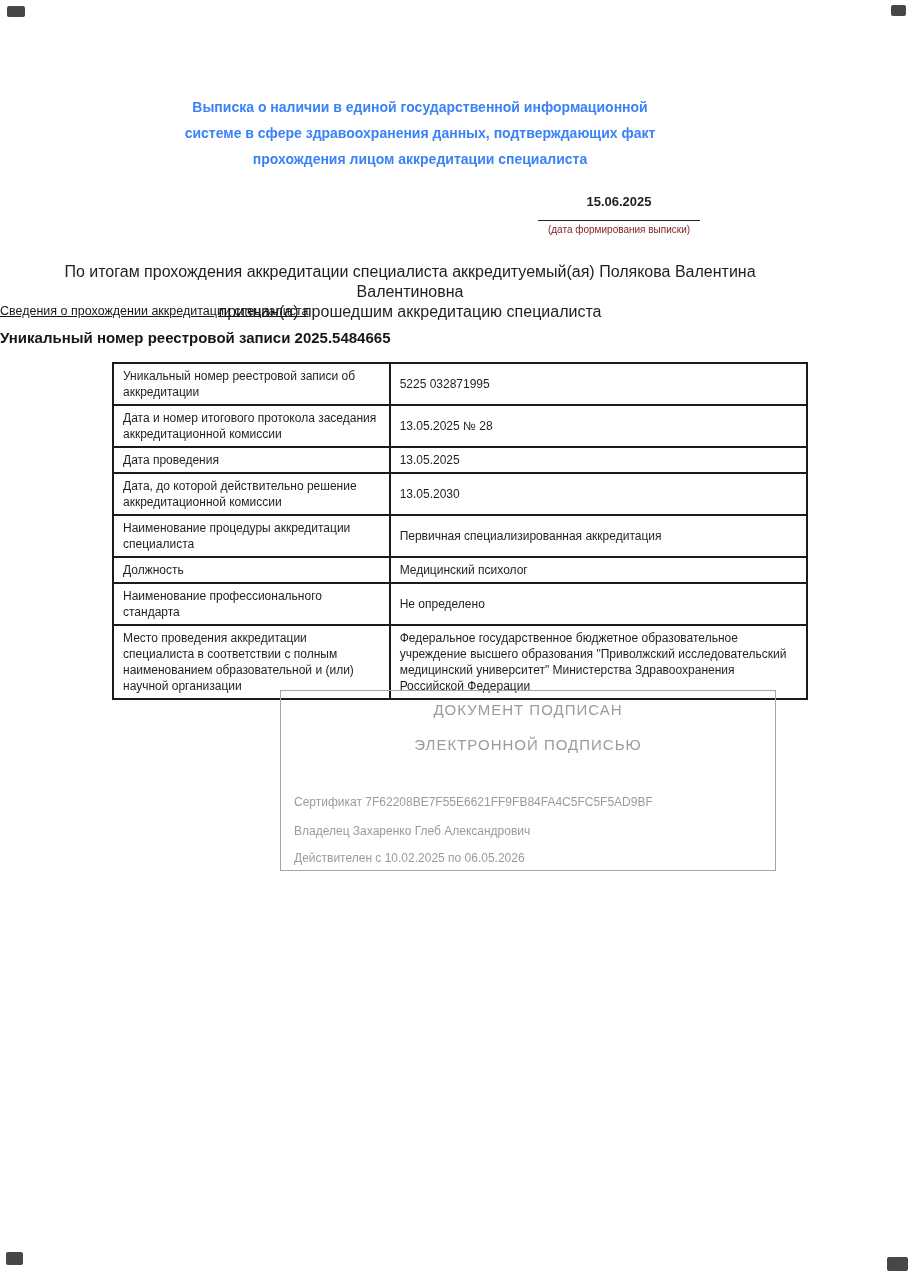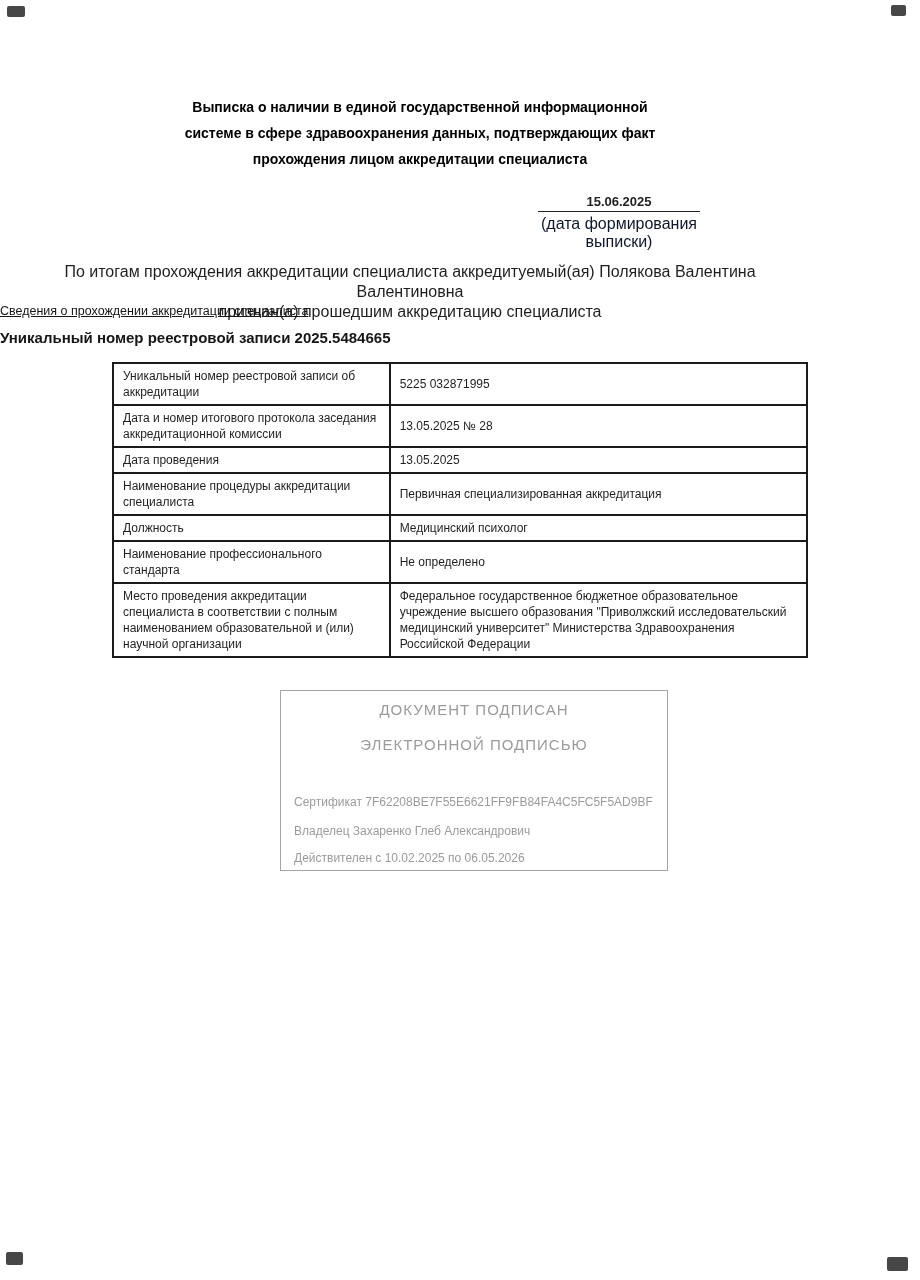--- a/index.html
+++ b/index.html
@@ -25,38 +25,38 @@
 
   .doc-title {
     position: absolute;
     left: 0; top: 94px;
     width: 840px;
     text-align: center;
     font-size: 14px;
     font-weight: bold;
     line-height: 26px;
     white-space: pre-line;
-    color: #000000;
+    color: #3b82f6;
   }
   .date-block {
     position: absolute;
     left: 538px; top: 194px;
     width: 162px;
     text-align: center;
   }
   .date-value {
     font-size: 13px;
     font-weight: bold;
-    padding-bottom: 2px;
+    padding-bottom: 11px;
     border-bottom: 1.5px solid #222222;
   }
   .date-caption {
-    font-size: 16px;
+    font-size: 10px;
     margin-top: 3px;
-    color: #0f172a;
+    color: #7f1d1d;
   }
   .intro-text {
     position: absolute;
     left: 60px; top: 250px;
     width: 700px;
     text-align: center;
     font-size: 16px;
     line-height: 20px;
     white-space: pre-line;
     margin-top: 12px;
@@ -90,21 +90,21 @@
     border: 2px solid #1b1b1b;
     vertical-align: middle;
     padding: 4px 9px;
   }
   td.col-label { width: 258px; }
   td.col-value { width: 400px; }
 
   .sig-box {
     position: absolute;
     left: 280px; top: 690px;
-    width: 388px; height: 181px;
+    width: 496px; height: 181px;
     border: 1px solid #a5a5a5;
     color: #9b9b9b;
     box-sizing: border-box;
   }
   .sig-title {
     position: absolute;
     left: 0; width: 100%;
     text-align: center;
     font-size: 15px;
     letter-spacing: 1px;
@@ -154,20 +154,24 @@
         <td class="col-value">5225 032871995</td>
       </tr>
       <tr style="height:38px;">
         <td class="col-label">Дата и номер итогового протокола заседания аккредитационной комиссии</td>
         <td class="col-value">13.05.2025 № 28</td>
       </tr>
       <tr style="height:25px;">
         <td class="col-label">Дата проведения</td>
         <td class="col-value">13.05.2025</td>
       </tr>
+      <tr style="height:37px;">
+        <td class="col-label">Дата, до которой действительно решение аккредитационной комиссии</td>
+        <td class="col-value">13.05.2030</td>
+      </tr>
       <tr style="height:40px;">
         <td class="col-label">Наименование процедуры аккредитации специалиста</td>
         <td class="col-value">Первичная специализированная аккредитация</td>
       </tr>
       <tr style="height:24px;">
         <td class="col-label">Должность</td>
         <td class="col-value">Медицинский психолог</td>
       </tr>
       <tr style="height:26px;">
         <td class="col-label">Наименование профессионального стандарта</td>

